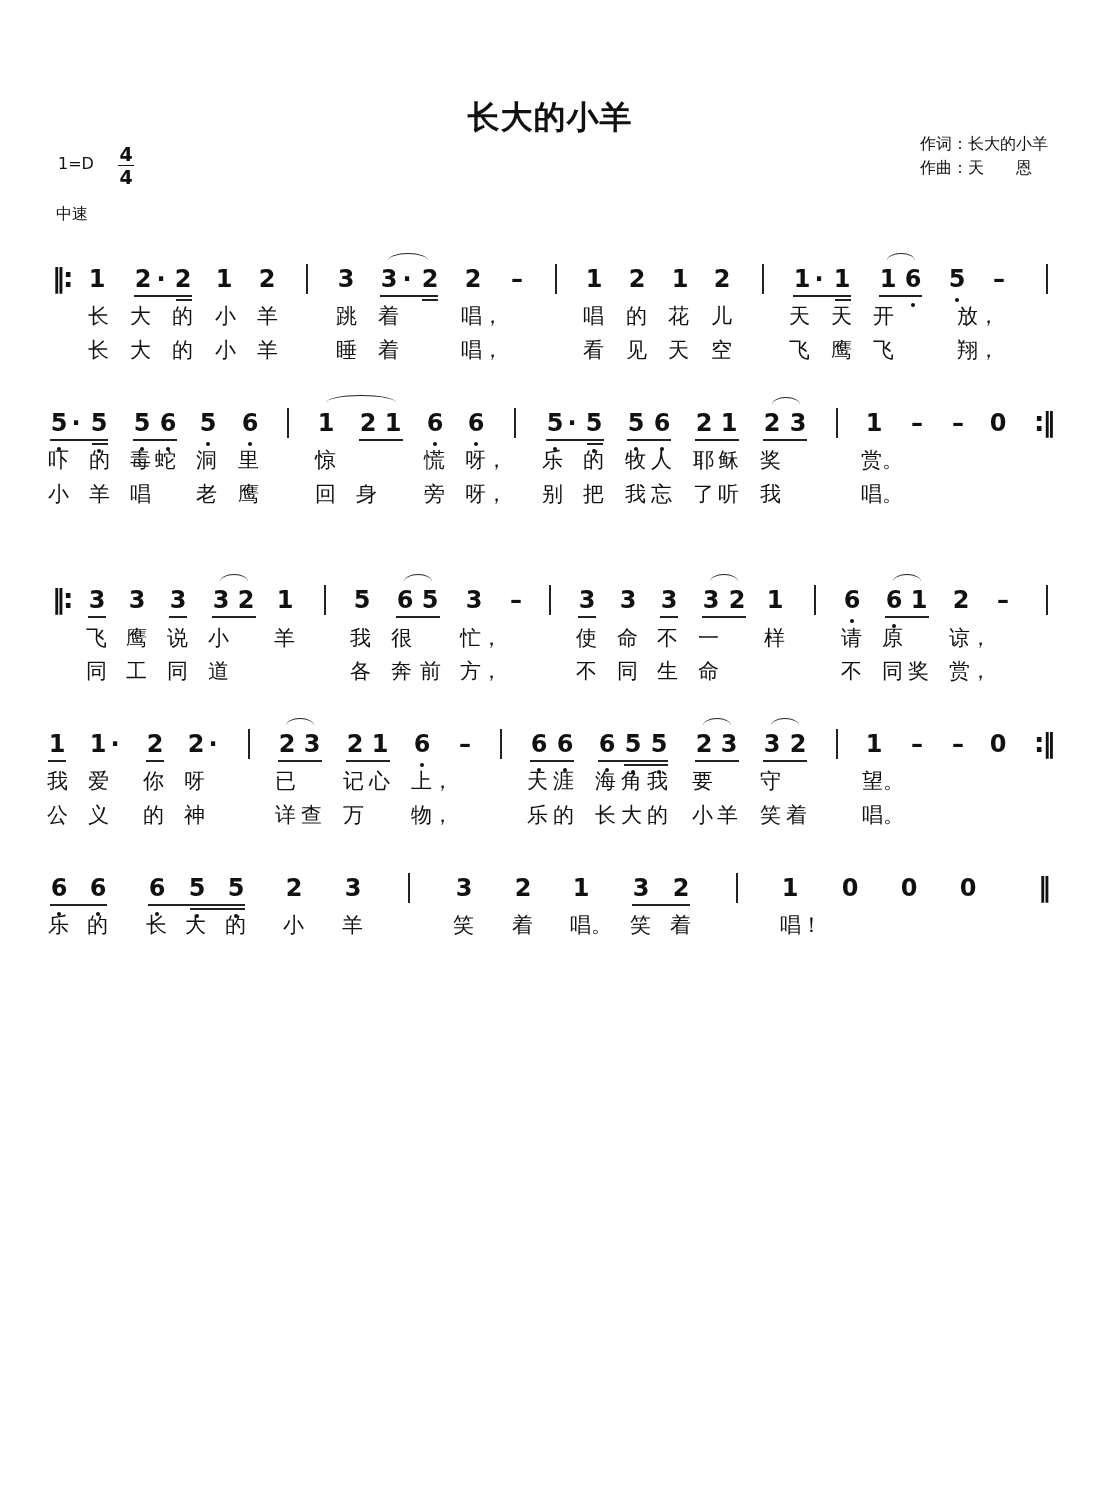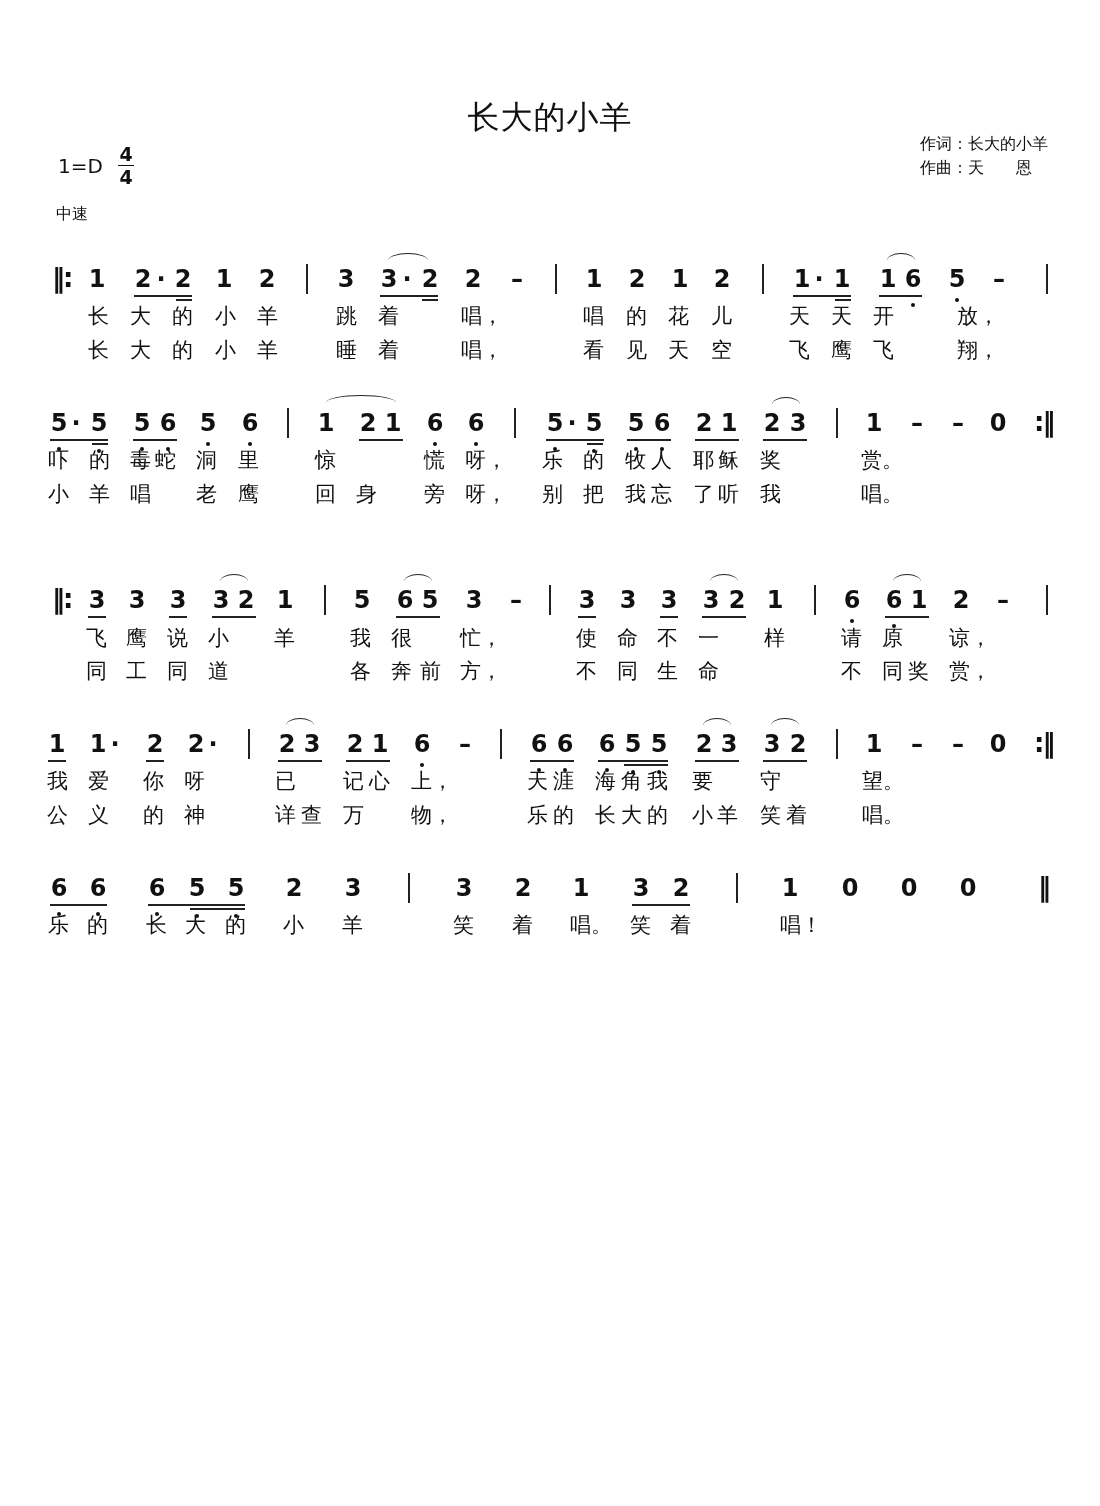--- a/index.html
+++ b/index.html
@@ -1,19 +1,19 @@
 <!DOCTYPE html>
 <html><head>
 <meta charset="utf-8">
 <style>
   html,body{margin:0;padding:0;background:#fff;}
   body{width:1100px;height:1506px;position:relative;overflow:hidden;font-family:"DejaVu Sans","Liberation Sans",sans-serif;color:#111;}
-  .title{position:absolute;left:0;width:1100px;top:96px;text-align:center;font-size:32px;font-weight:normal;letter-spacing:1px;}
+  .title{position:absolute;left:0;width:1100px;top:96px;text-align:center;font-size:32px;font-weight:bold;letter-spacing:1px;}
   .credit{position:absolute;left:920px;font-size:16px;}
-  .key{position:absolute;left:58px;top:154px;font-size:20px;}
+  .key{position:absolute;left:58px;top:154px;font-size:16px;}
   .ts{position:absolute;left:118px;top:144px;width:16px;text-align:center;font-size:19px;font-weight:bold;line-height:20px;}
   .ts .bar{border-top:1.5px solid #111;margin:1px 0;}
   .tempo{position:absolute;left:56px;top:204px;font-size:16px;}
   .sys{position:absolute;left:0;width:1100px;height:120px;}
   .n{position:absolute;font-size:24px;font-weight:bold;width:18px;text-align:center;line-height:28px;top:0;}
   .n .dd{position:absolute;left:7px;top:33px;width:4px;height:4px;border-radius:50%;background:#111;}
   .ul{position:absolute;height:2px;background:#222;}
   .bl{position:absolute;width:2px;height:30px;background:#222;top:-1px;}
   .rep{position:absolute;top:-2px;font-size:26px;font-weight:bold;letter-spacing:-2px;}
   .tie{position:absolute;height:14px;border-top:1.5px solid #222;border-radius:50% 50% 0 0;}

